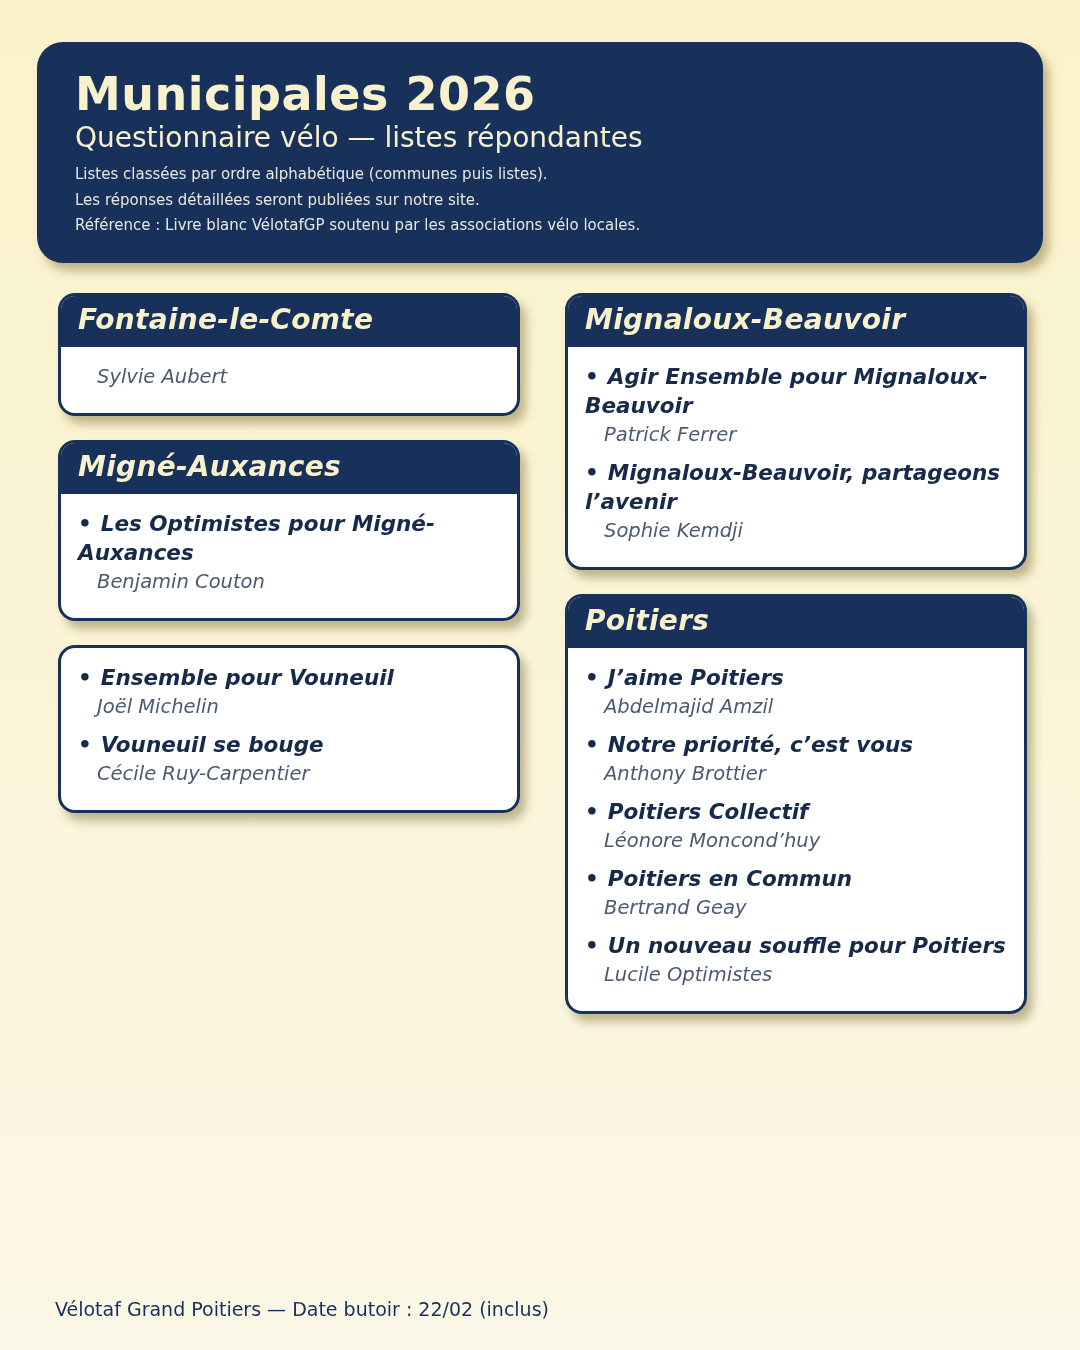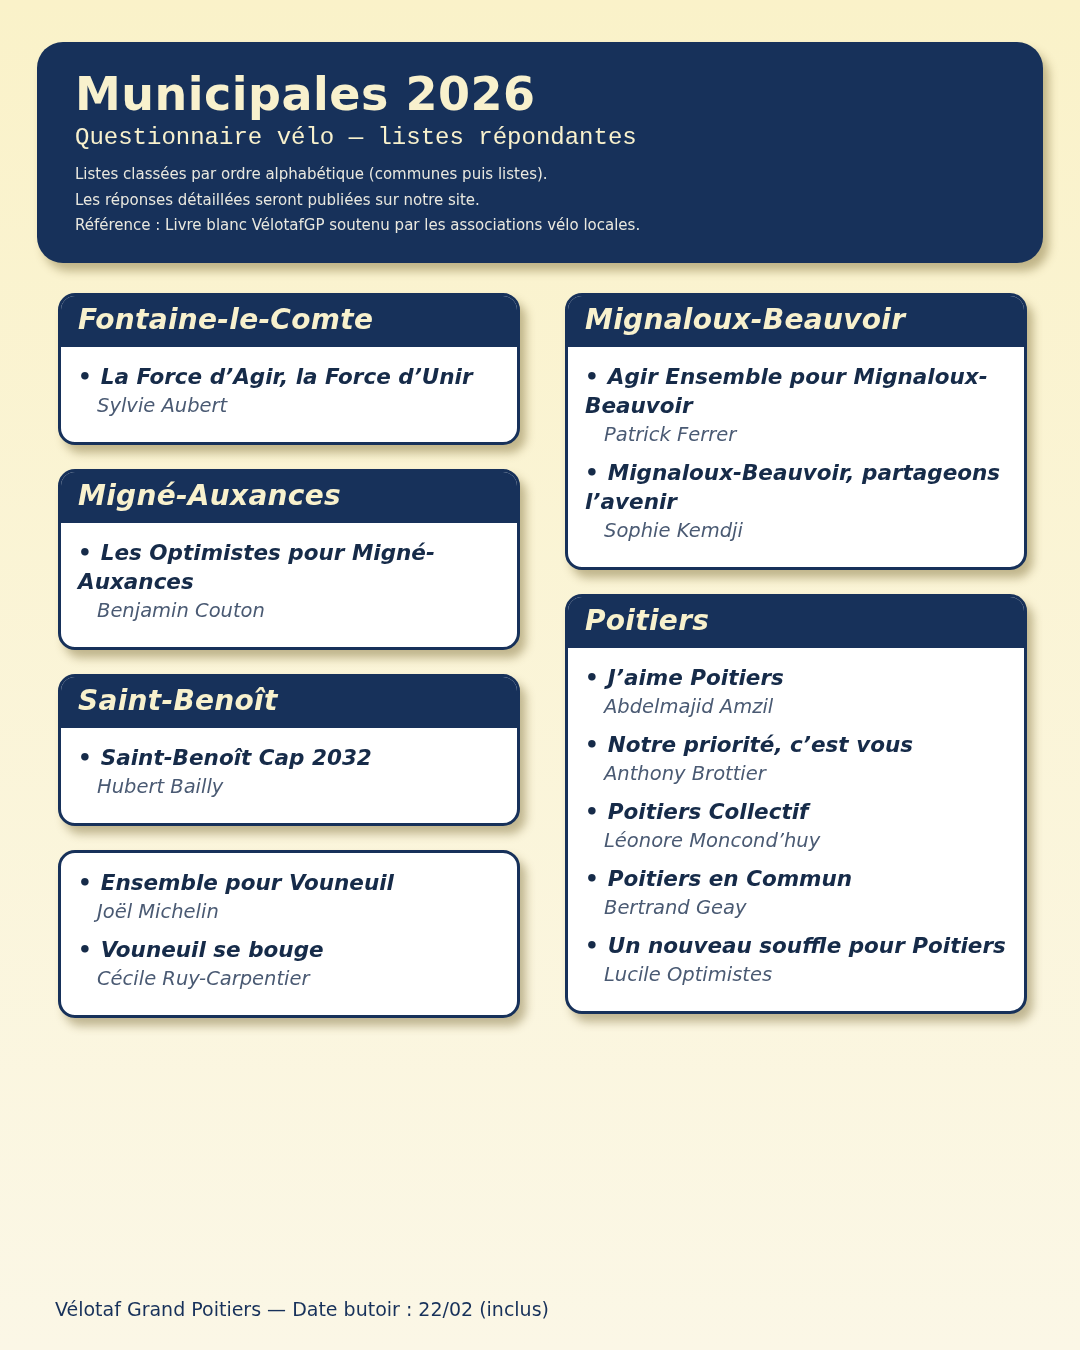--- a/index.html
+++ b/index.html
@@ -25,21 +25,21 @@
     background:var(--navy);
     border-radius:26px;
     padding:26px 40px 24px 38px;
     box-shadow:6px 8px 10px rgba(96,78,20,.38);
   }
   .banner h1{
     margin:0;font-size:46px;line-height:52px;font-weight:bold;
     color:var(--cream);letter-spacing:.5px;
   }
   .banner .subtitle{
-    margin-top:3px;font-size:24px;line-height:30px;color:var(--cream);font-family:Liberation Mono, monospace;
+    margin-top:3px;font-size:28px;line-height:30px;color:var(--cream);
   }
   .banner .notes{margin-top:9px;}
   .banner .notes div{
     font-size:15px;line-height:25.5px;color:var(--note);
   }
   .grid{
     display:flex;gap:45px;align-items:flex-start;
     padding:22px 53px 0 58px;
   }
   .col{flex:1;min-width:0;display:flex;flex-direction:column;gap:24px;font-style:italic;}
@@ -85,44 +85,32 @@
 </header>
 
 <main class="grid">
   <div class="col">
       <section class="card">
     <header class="card-header">
       <h2>Fontaine-le-Comte</h2>
     </header>
     <div class="card-body">
           <div class="list-item">
-    <div class="list-name"><span class="bullet">•</span><span>La Force d’Agir, la Force d’Unir</span></div>
     <div class="candidate">Sylvie Aubert</div>
   </div>
         </div>
   </section>
       <section class="card">
     <header class="card-header">
       <h2>Migné-Auxances</h2>
     </header>
     <div class="card-body">
           <div class="list-item">
     <div class="list-name"><span class="bullet">•</span><span>Les Optimistes pour Migné-Auxances</span></div>
     <div class="candidate">Benjamin Couton</div>
-  </div>
-        </div>
-  </section>
-      <section class="card">
-    <header class="card-header">
-      <h2>Saint-Benoît</h2>
-    </header>
-    <div class="card-body">
-          <div class="list-item">
-    <div class="list-name"><span class="bullet">•</span><span>Saint-Benoît Cap 2032</span></div>
-    <div class="candidate">Hubert Bailly</div>
   </div>
         </div>
   </section>
       <section class="card">
     <div class="card-body">
           <div class="list-item">
     <div class="list-name"><span class="bullet">•</span><span>Ensemble pour Vouneuil</span></div>
     <div class="candidate">Joël Michelin</div>
   </div>
           <div class="list-item">

